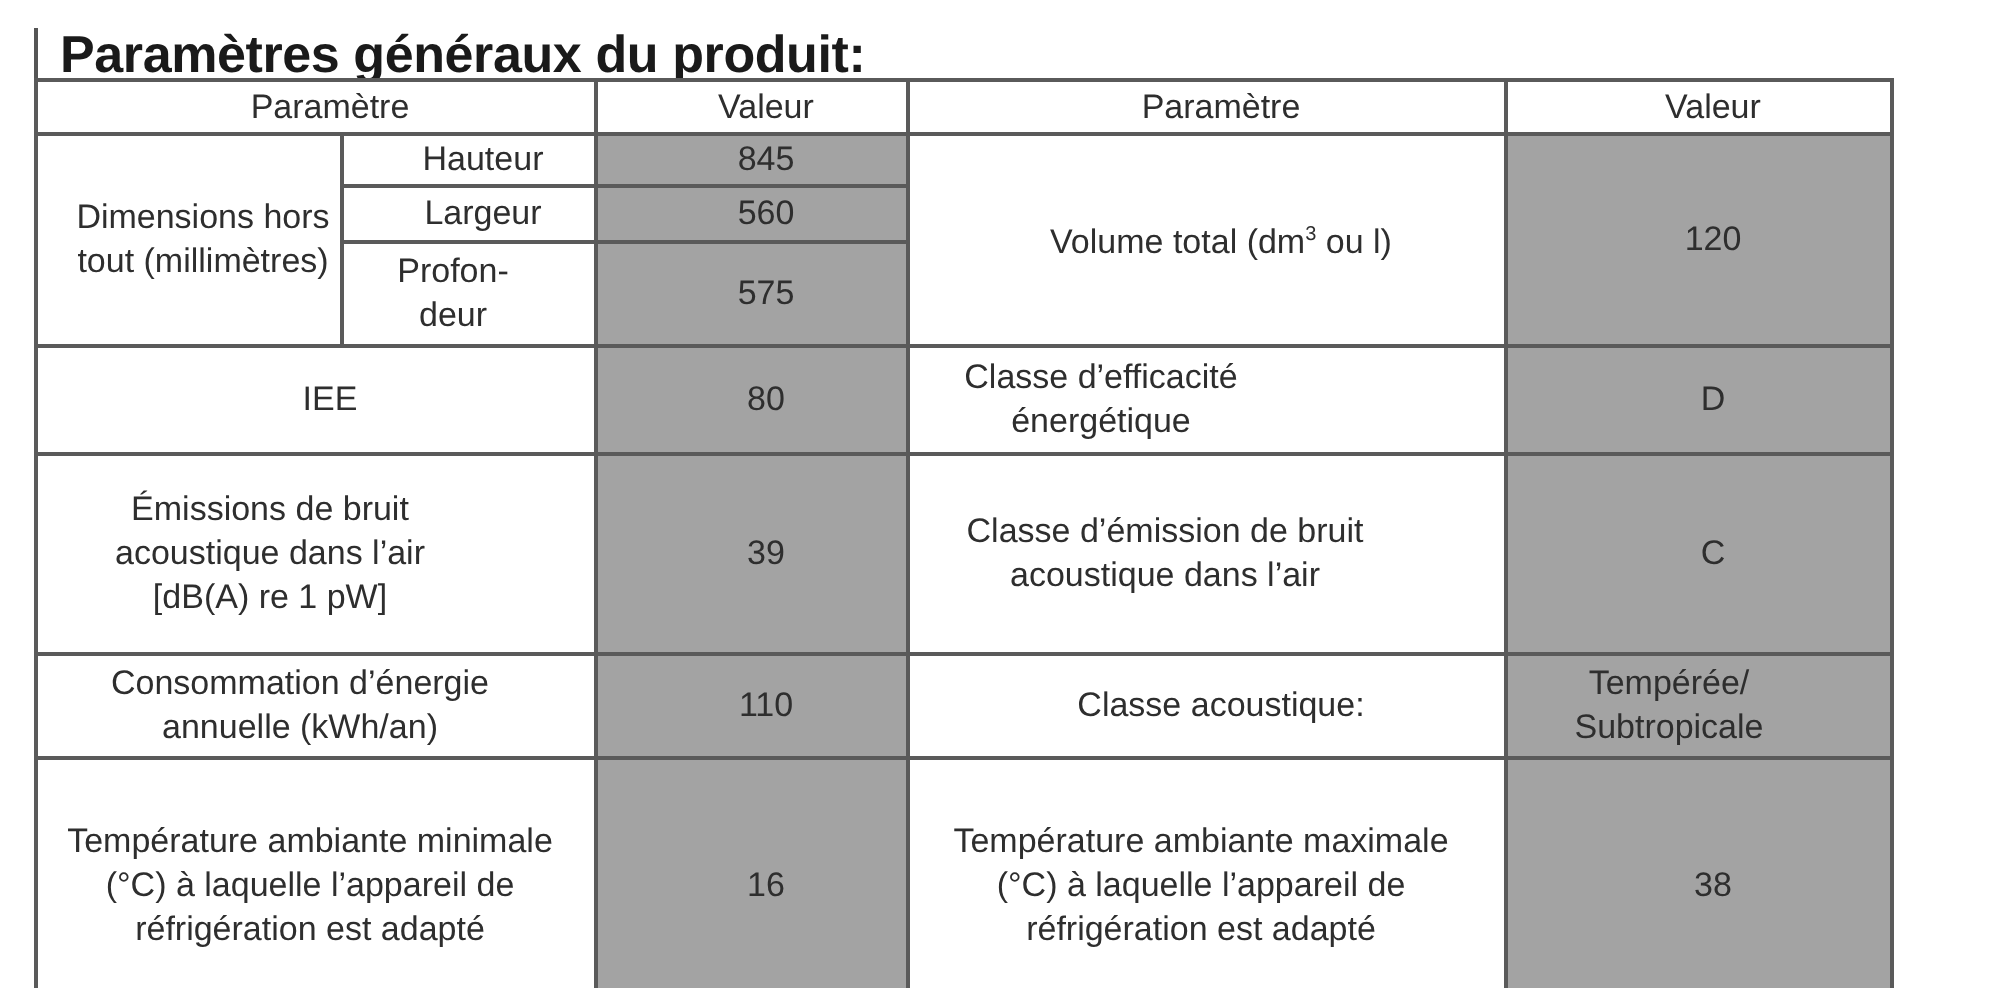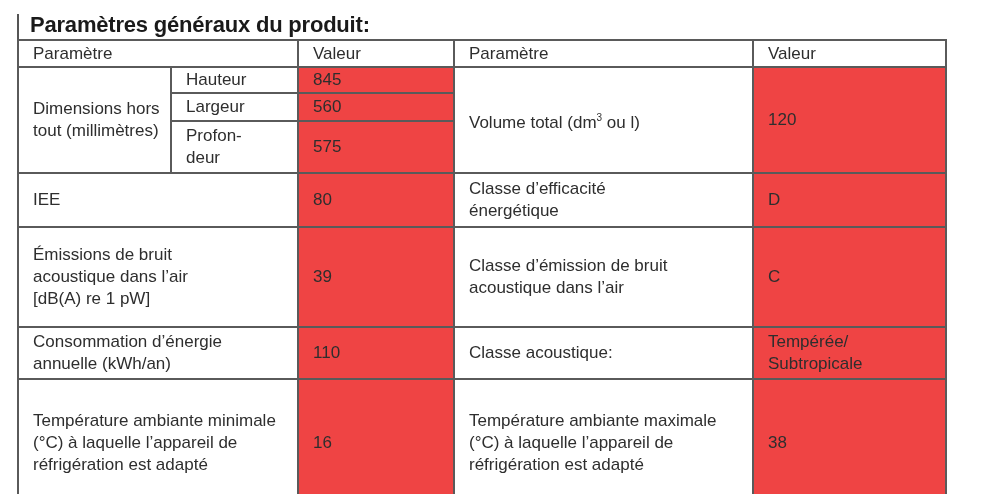--- a/index.html
+++ b/index.html
@@ -1,22 +1,22 @@
 <!DOCTYPE html>
 <html><head>
 <meta charset="utf-8">
 <style>
   html, body { margin:0; padding:0; background:#ffffff; }
   body { width:1000px; height:494px; overflow:hidden; position:relative;
          font-family:"Liberation Sans", sans-serif; color:#2a2a2a; }
-  .title { position:absolute; left:30px; top:12px; font-size:22px; font-weight:bold; color:#1a1a1a; letter-spacing:-0.2px; }
+  .title { position:absolute; left:30px; top:12px; font-size:26px; font-weight:bold; color:#1a1a1a; letter-spacing:-0.2px; }
   .frame-left { position:absolute; left:17px; top:14px; width:2px; height:480px; background:#555; }
   table { position:absolute; left:17px; top:39px; border-collapse:collapse; table-layout:fixed; }
-  td { border:2px solid #5a5a5a; padding:0 0 0 14px; font-size:17px; line-height:22px; vertical-align:middle; color:#2e2e2e; }
-  td.val { background:#ef4444; }
+  td { border:2px solid #5a5a5a; padding:0 0 0 14px; font-size:17px; line-height:22px; vertical-align:middle; color:#2e2e2e;text-align:center; }
+  td.val { background:#a3a3a3; }
   td.hdr { background:#ffffff; }
   sup { font-size:10px; }
 </style>
 </head>
 <body>
 
 <div class="frame-left"></div>
 <div class="title">Paramètres généraux du produit:</div>
 
 <table>

